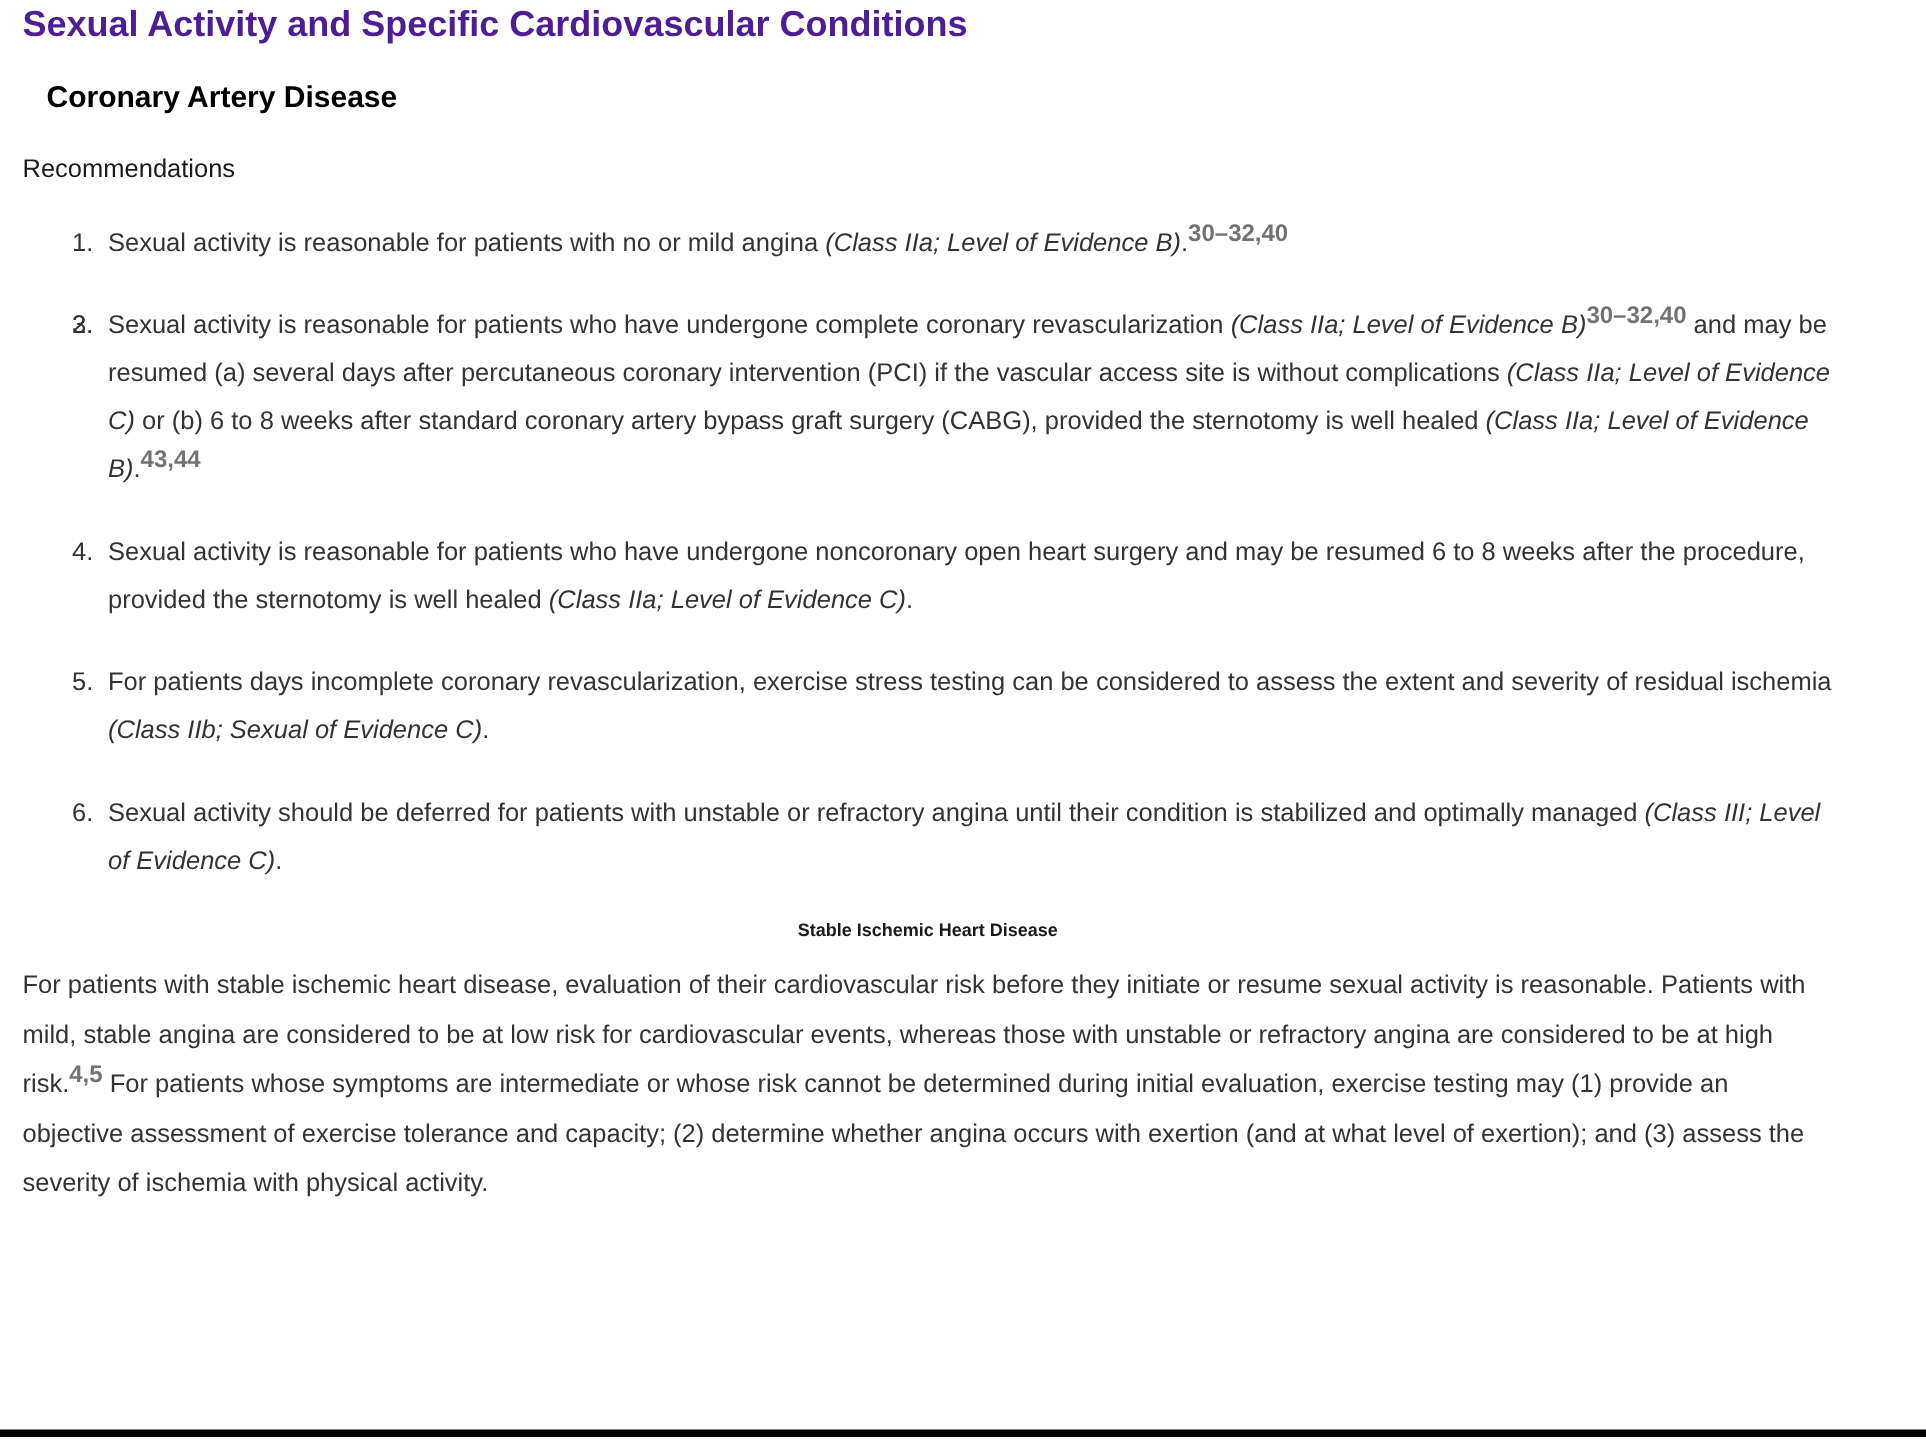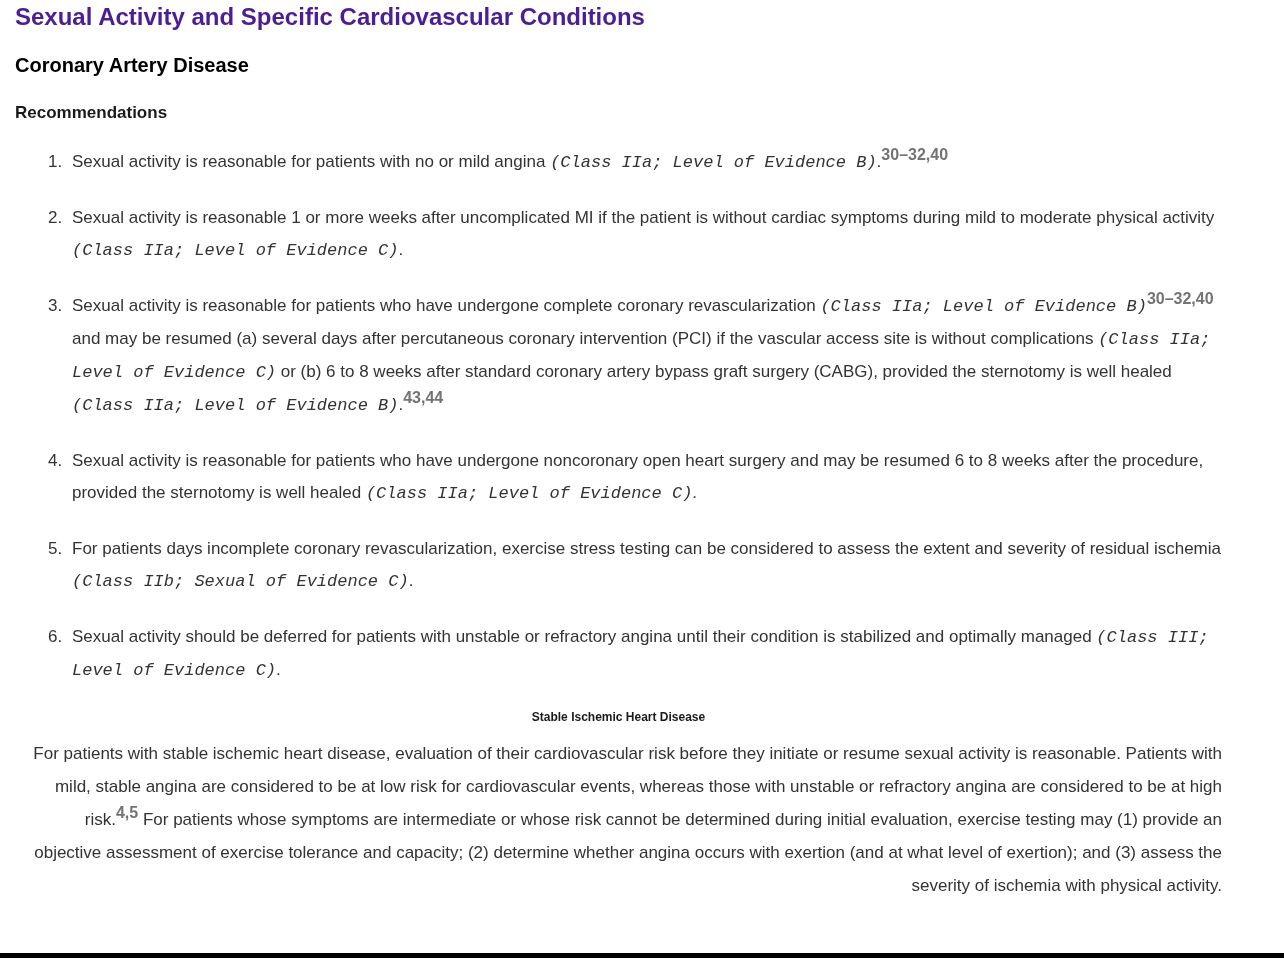--- a/index.html
+++ b/index.html
@@ -17,26 +17,26 @@
     font-size: 24px;
     font-weight: bold;
     color: #4c1d95;
     margin: 0 0 21px 0;
     line-height: 1.2;
   }
   h2.section-heading {
     font-size: 20px;
     font-weight: bold;
     color: #000000;
-    margin: 0 0 26px 0;
+    margin: 0 0 26px 16px;
     line-height: 1.2;
   }
   h3.sub-heading {
     font-size: 17px;
-    font-weight: bold;
+    font-weight: normal;
     color: #1a1a1a;
     margin: 0;
     line-height: 1.2;
   }
   ol.recs {
     list-style: none;
     margin: 0 0 8px 0;
     padding: 0 0 0 33px;
     font-size: 17px;
     line-height: 32px;
@@ -44,40 +44,39 @@
   ol.recs li {
     position: relative;
     padding-left: 24px;
     margin: 23px 0;
   }
   ol.recs .num {
     position: absolute;
     left: 0;
     top: 0;
   }
-  .it { font-style: italic; font-family: Liberation Mono, monospace; }
+  .it { font-style: italic; }
   sup.ref {
     color: #737373;
     font-weight: bold;
     font-size: 16px;
     line-height: 0;
   }
   h4.minor-heading {
     font-size: 12px;
     font-weight: bold;
     color: #1a1a1a;
     margin: 8px 0 12px 0;
     line-height: 1.2;
     text-align: center;
   }
   p.body-paragraph {
     font-size: 17px;
     line-height: 33px;
     margin: 0;
-    text-align: right;
   }
   .bottom-bar {
     position: absolute;
     left: 0;
     right: 0;
     top: 953px;
     height: 5px;
     background: #000000;
   }
 </style>
@@ -85,21 +84,21 @@
 <body>
 
 <h1 class="doc-title">Sexual Activity and Specific Cardiovascular Conditions</h1>
 
 <h2 class="section-heading">Coronary Artery Disease</h2>
 
 <h3 class="sub-heading">Recommendations</h3>
 
 <ol class="recs">
     <li><span class="num">1.</span><span><span>Sexual activity is reasonable for patients with no or mild angina </span><span class="it">(Class IIa; Level of Evidence B)</span><span>.</span><sup class="ref">30–32,40</sup></span></li>
-    <li><span class="num">2.</span><span><span>Sexual activity is reasonable 1 or more weeks after uncomplicated MI if the patient is without cardiac symptoms during mild to moderate physical activity </span><span class="it">(Class IIa; Level of Evidence C)</span><span>.</span></span></li>
+    <li><span class="num">2.</span></li>
     <li><span class="num">3.</span><span><span>Sexual activity is reasonable for patients who have undergone complete coronary revascularization </span><span class="it">(Class IIa; Level of Evidence B)</span><sup class="ref">30–32,40</sup><span> and may be resumed (a) several days after percutaneous coronary intervention (PCI) if the vascular access site is without complications </span><span class="it">(Class IIa; Level of Evidence C)</span><span> or (b) 6 to 8 weeks after standard coronary artery bypass graft surgery (CABG), provided the sternotomy is well healed </span><span class="it">(Class IIa; Level of Evidence B)</span><span>.</span><sup class="ref">43,44</sup></span></li>
     <li><span class="num">4.</span><span><span>Sexual activity is reasonable for patients who have undergone noncoronary open heart surgery and may be resumed 6 to 8 weeks after the procedure, provided the sternotomy is well healed </span><span class="it">(Class IIa; Level of Evidence C)</span><span>.</span></span></li>
     <li><span class="num">5.</span><span><span>For patients days incomplete coronary revascularization, exercise stress testing can be considered to assess the extent and severity of residual ischemia </span><span class="it">(Class IIb; Sexual of Evidence C)</span><span>.</span></span></li>
     <li><span class="num">6.</span><span><span>Sexual activity should be deferred for patients with unstable or refractory angina until their condition is stabilized and optimally managed </span><span class="it">(Class III; Level of Evidence C)</span><span>.</span></span></li>
   </ol>
 
 <h4 class="minor-heading">Stable Ischemic Heart Disease</h4>
 
 <p class="body-paragraph"><span>For patients with stable ischemic heart disease, evaluation of their cardiovascular risk before they initiate or resume sexual activity is reasonable. Patients with mild, stable angina are considered to be at low risk for cardiovascular events, whereas those with unstable or refractory angina are considered to be at high risk.</span><sup class="ref">4,5</sup><span> For patients whose symptoms are intermediate or whose risk cannot be determined during initial evaluation, exercise testing may (1) provide an objective assessment of exercise tolerance and capacity; (2) determine whether angina occurs with exertion (and at what level of exertion); and (3) assess the severity of ischemia with physical activity.</span></p>
 

